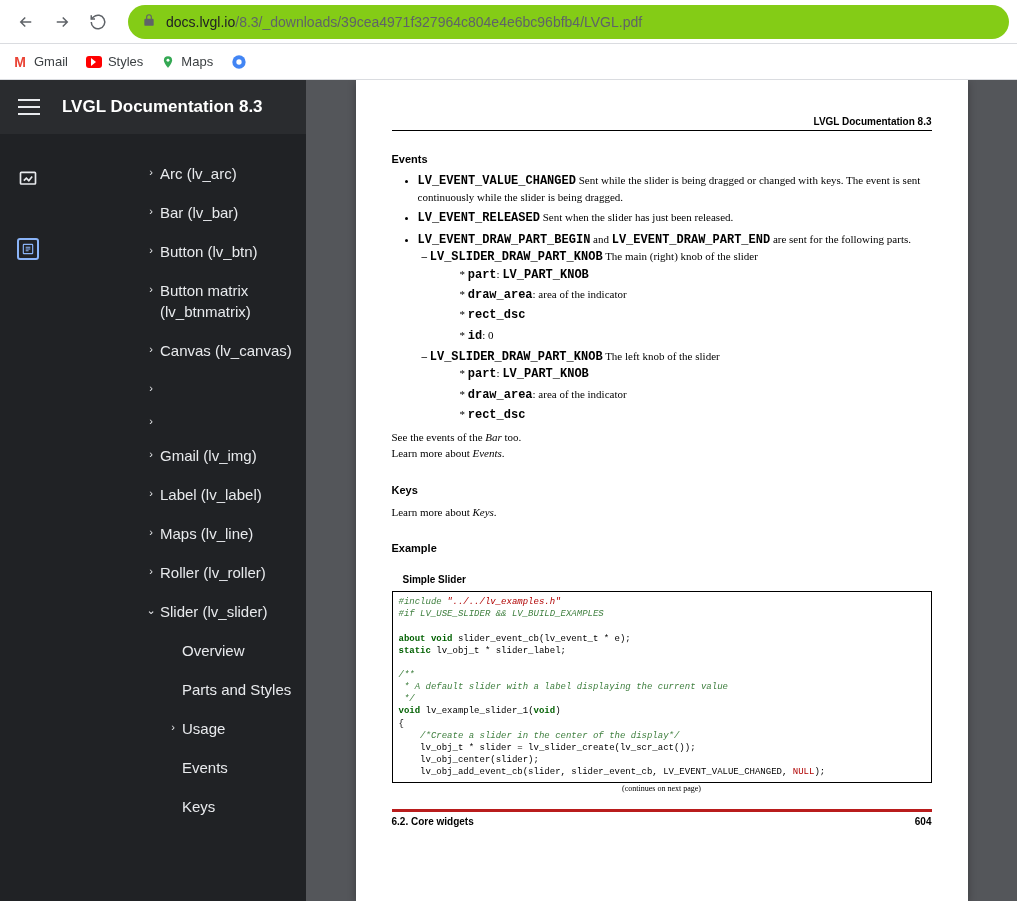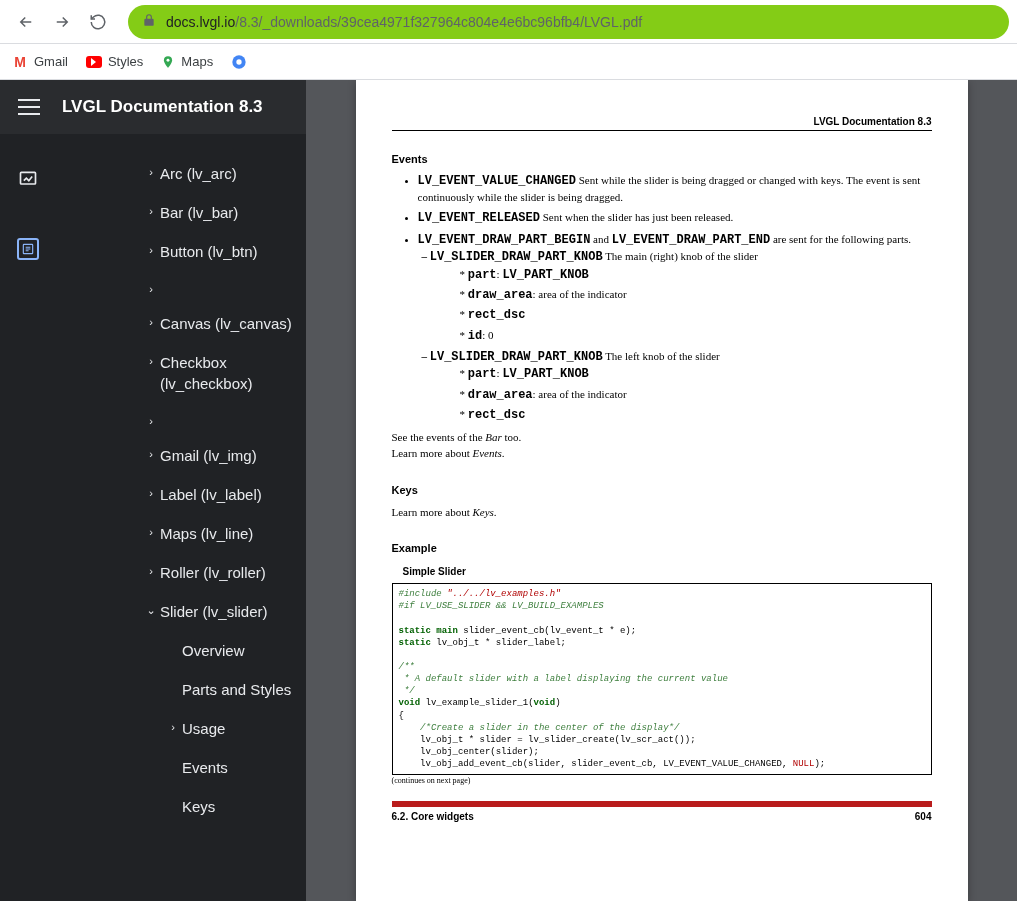--- a/index.html
+++ b/index.html
@@ -53,27 +53,27 @@
   .bullet-list li { margin-bottom: 4px; line-height: 1.45; }
   .mono { font-family: "Courier New", monospace; font-size: 12px; font-weight: bold; }
   .dash-list { list-style: none; padding-left: 18px; }
   .dash-list > li::before { content: "– "; font-weight: bold; margin-left: -14px; }
   .dash-list > li { margin-bottom: 4px; }
   .sub-bullets { list-style: none; padding-left: 24px; }
   .sub-bullets li::before { content: "* "; }
   .sub-bullets li { margin-bottom: 3px; }
   .body-p { line-height: 1.5; }
   .italic { font-style: italic; }
-  .sub-sect { font-family: Arial, sans-serif; font-weight: bold; font-size: 10px; margin-top: 12px; padding-left: 11px; }
+  .sub-sect { font-family: Arial, sans-serif; font-weight: bold; font-size: 10px; margin-top: 20px; padding-left: 11px; }
   .code-block { border: 1px solid #000; padding: 4px 6px; margin-top: 6px; font-family: "Courier New", monospace; font-size: 9px; line-height: 1.35; white-space: pre; overflow: hidden; }
   .code-block .cmt { color: #408040; font-style: italic; }
   .code-block .kw { color: #006000; font-weight: bold; }
   .code-block .lit { color: #b00000; }
-  .continues { text-align: left; font-size: 8px; margin-top: 1px; }
-  .pg-footer { border-top: 6px solid #b91c1c; margin-top: 16px; padding-top: 4px; display: flex; justify-content: space-between; font-family: Arial, sans-serif; font-weight: bold; font-size: 10px; }
+  .continues { text-align: center; font-size: 8px; margin-top: 1px; }
+  .pg-footer { border-top: 3px solid #b91c1c; margin-top: 16px; padding-top: 4px; display: flex; justify-content: space-between; font-family: Arial, sans-serif; font-weight: bold; font-size: 10px; }
 </style>
 </head>
 <body>
 
 <div class="browser-bar">
   <div class="nav-btn">
     <svg width="18" height="18" viewBox="0 0 24 24" fill="none" stroke="#5f6368" stroke-width="2">
         <path d="M19 12H5M11 18l-6-6 6-6"></path>
       </svg>
   </div>
@@ -161,28 +161,28 @@
           <div class="tree-item lv1">
             <span class="tree-chev">›</span>
             <span class="tree-label">Bar (lv_bar)</span>
           </div>
           <div class="tree-item lv1">
             <span class="tree-chev">›</span>
             <span class="tree-label">Button (lv_btn)</span>
           </div>
           <div class="tree-item lv1">
             <span class="tree-chev">›</span>
+            <span class="tree-label">Button matrix (lv_btnmatrix)</span>
           </div>
           <div class="tree-item lv1">
             <span class="tree-chev">›</span>
             <span class="tree-label">Canvas (lv_canvas)</span>
           </div>
           <div class="tree-item lv1">
             <span class="tree-chev">›</span>
-            <span class="tree-label">Checkbox (lv_checkbox)</span>
           </div>
           <div class="tree-item lv1">
             <span class="tree-chev">›</span>
           </div>
           <div class="tree-item lv1">
             <span class="tree-chev">›</span>
             <span class="tree-label">Gmail (lv_img)</span>
           </div>
           <div class="tree-item lv1">
             <span class="tree-chev">›</span>
@@ -259,21 +259,21 @@
       <p class="body-p"><span>Learn more about </span><span class="italic">Events</span><span>.</span></p>
 
       <div class="sect">Keys</div>
       <p class="body-p"><span>Learn more about </span><span class="italic">Keys</span><span>.</span></p>
 
       <div class="sect">Example</div>
       <div class="sub-sect">Simple Slider</div>
       <div class="code-block"><span class="cmt"><span>#include </span><span class="lit">"../../lv_examples.h"</span></span>
 <span class="cmt"><span>#if</span><span> LV_USE_SLIDER &amp;&amp; LV_BUILD_EXAMPLES</span></span>
 
-<span class="kw">static main</span><span> slider_event_cb(lv_event_t * e);</span>
+<span class="kw">about void</span><span> slider_event_cb(lv_event_t * e);</span>
 <span class="kw">static</span><span> lv_obj_t * slider_label;</span>
 
 <span class="cmt">/**</span>
 <span class="cmt"> * A default slider with a label displaying the current value</span>
 <span class="cmt"> */</span>
 <span class="kw">void</span><span> lv_example_slider_1(</span><span class="kw">void</span><span>)</span>
 <span>{</span>
 <span class="cmt">    /*Create a slider in the center of the display*/</span>
 <span>    lv_obj_t * slider = lv_slider_create(lv_scr_act());</span>
 <span>    lv_obj_center(slider);</span>

